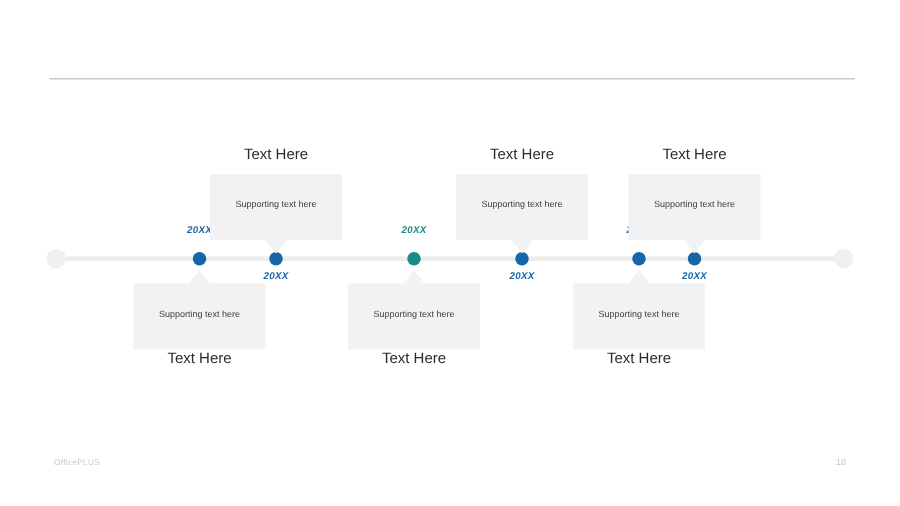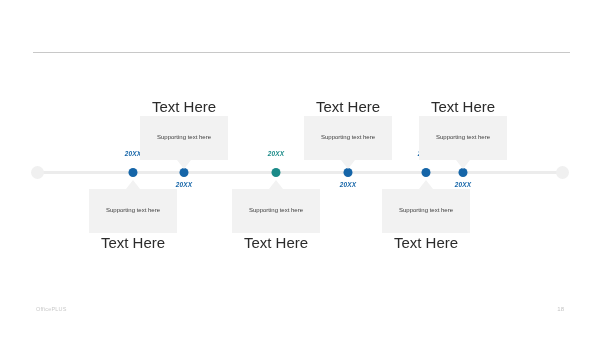--- a/index.html
+++ b/index.html
@@ -115,21 +115,21 @@
     width: 0;
     height: 0;
     border-left: 7px solid transparent;
     border-right: 7px solid transparent;
     border-bottom: 9px solid #f2f2f2;
   }
 
   
   .heading {
     position: absolute;
-    font-size: 15px;
+    font-size: 10px;
     color: #2b2b2b;
     white-space: nowrap;
     transform: translateX(-50%);
   }
 
   
   .footer-brand {
     position: absolute;
     left: 36px;
     top: 306px;

